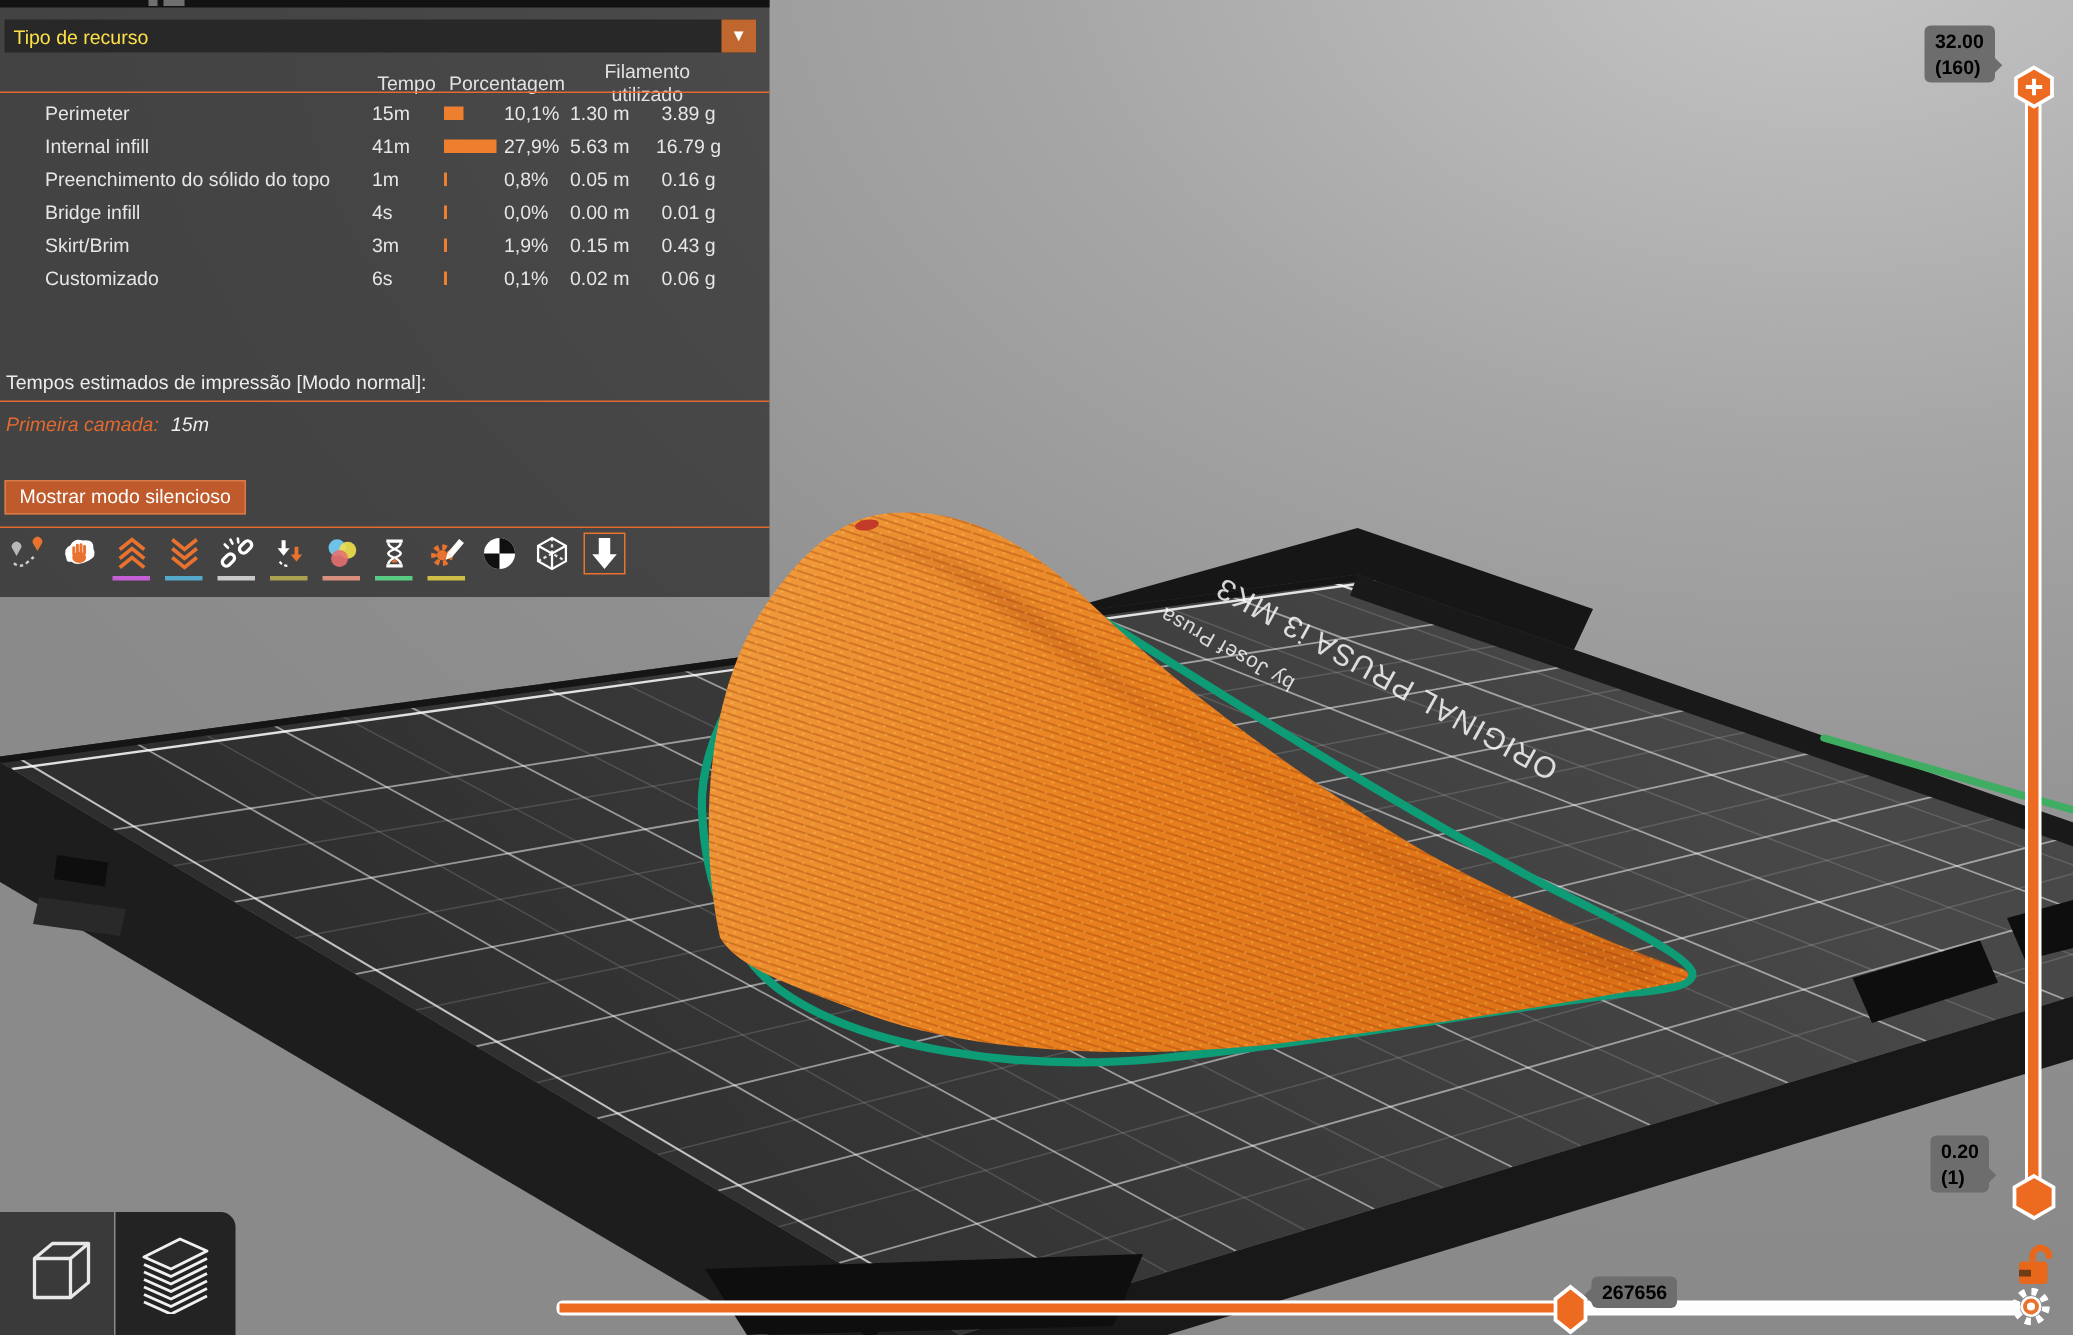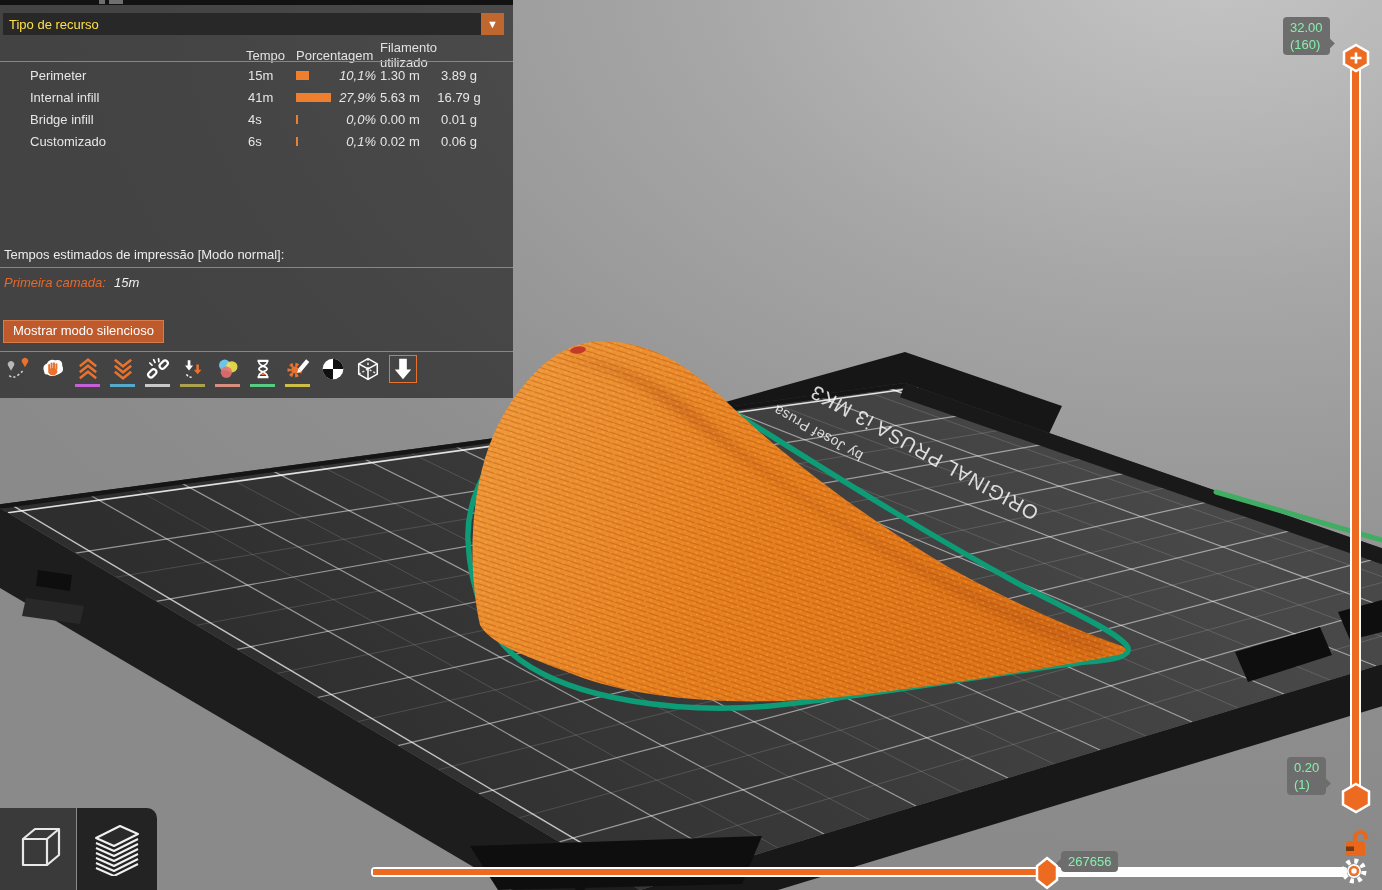--- a/index.html
+++ b/index.html
@@ -13,47 +13,47 @@
           background:rgba(22,22,22,0.62);color:#e6e6e6;font-size:13px;}
   #topstrip{position:absolute;left:0;top:0;width:513px;height:5px;background:#0c0c0c;}
   .frag{position:absolute;top:0;height:4px;background:#fff;}
   #dropdown{position:absolute;left:3px;top:13px;width:501px;height:22px;background:#282828;
             display:flex;align-items:center;}
   #dropdown .ddtext{padding-left:6px;color:#fde047;flex:1;}
   #dropdown .ddbtn{width:23px;height:22px;background:#c0662f;display:flex;align-items:center;justify-content:center;}
   #dropdown .ddbtn span{color:#fff;font-size:11px;line-height:1;}
   .lgrid{display:grid;grid-template-columns:26px 216px 50px 40px 44px 55px 48px;align-items:center;}
   #theader{position:absolute;left:4px;top:40px;width:505px;height:20px;color:#e2e2e2;}
-  #theader .h{text-align:left;}
+  #theader .h{text-align:center;}
   .divider{position:absolute;left:0;width:513px;height:0;border-top:1px solid #e2692f;}
   #rows{position:absolute;left:4px;top:64px;width:505px;}
   .frow{height:22px;}
   .swatch{width:16px;height:16px;}
   .time{padding-left:2px;}
   .barwrap{height:10px;display:flex;align-items:center;}
   .bar{height:9px;background:#ee7f2f;}
-  .pct{text-align:right;padding-right:4px;font-style:italic;}
+  .pct{text-align:left;padding-right:4px;}
   .fm{text-align:left;padding-right:6px;}
   .fg{text-align:center;}
   #est-title{position:absolute;left:4px;top:247px;color:#ececec;}
   .estrow{position:absolute;left:4px;width:400px;display:flex;font-style:italic;}
   .estlab{color:#e2692f;width:110px;}
   .estval{color:#f0f0f0;}
   #silent-btn{position:absolute;left:3px;top:320px;background:#be5a2b;border:1px solid #d87b4a;
               color:#fff;font-size:13px;font-family:"Liberation Sans",sans-serif;
               padding:2px 9px 4px 9px;cursor:pointer;}
   #toggles{position:absolute;left:4px;top:356px;display:flex;gap:8px;}
   .tg{width:27px;display:flex;flex-direction:column;align-items:center;}
   .tg .ic{width:26px;height:26px;display:flex;align-items:center;justify-content:center;}
   .tg.active .ic{outline:1.5px solid #e8722e;}
   .tg .under{width:25px;height:3px;margin-top:2px;}
 
   
-  .tooltip{position:absolute;background:#6d6d6d;color:#86efac;font-size:13px;line-height:17px;
-           padding:2px 7px;border-radius:4px;z-index:30;}
+  .tooltip{position:absolute;background:#6d6d6d;color:#000000;font-size:13px;line-height:17px;
+           padding:2px 7px;border-radius:4px;z-index:30;font-weight:bold;}
   .tooltip .tail{position:absolute;width:9px;height:9px;background:#6d6d6d;transform:rotate(45deg);}
   #vtrack{position:absolute;left:1350px;top:55px;width:7px;height:746px;background:#ed6b21;
           border:2.5px solid #fff;border-radius:4px;z-index:20;}
   .hexhandle{position:absolute;z-index:25;}
   #htrack{position:absolute;left:371px;top:867px;width:972px;height:6px;background:#fdfdfd;
           border:2.5px solid #fff;border-radius:4px;z-index:20;}
   #htrack .fill{position:absolute;left:0;top:0;height:6px;background:#ed6b21;}
   #lock-icon,#gear-icon{position:absolute;z-index:25;}
 
   
@@ -230,29 +230,51 @@
           <span class="lbl">Internal infill</span>
           <span class="time">41m</span>
           <span class="barwrap">
             <span class="bar" style="width: 35.154px;"></span>
           </span>
           <span class="pct">27,9%</span>
           <span class="fm">5.63 m</span>
           <span class="fg">16.79 g</span>
         </div>
         <div class="frow lgrid">
+          <span><span class="swatch" style="background: rgb(241, 67, 67);"></span></span>
+          <span class="lbl">Preenchimento do sólido do topo</span>
+          <span class="time">1m</span>
+          <span class="barwrap">
+            <span class="bar" style="width: 1.5px;"></span>
+          </span>
+          <span class="pct">0,8%</span>
+          <span class="fm">0.05 m</span>
+          <span class="fg">0.16 g</span>
+        </div>
+        <div class="frow lgrid">
           <span><span class="swatch" style="background: rgb(80, 130, 199);"></span></span>
           <span class="lbl">Bridge infill</span>
           <span class="time">4s</span>
           <span class="barwrap">
             <span class="bar" style="width: 1.5px;"></span>
           </span>
           <span class="pct">0,0%</span>
           <span class="fm">0.00 m</span>
           <span class="fg">0.01 g</span>
+        </div>
+        <div class="frow lgrid">
+          <span><span class="swatch" style="background: rgb(1, 152, 117);"></span></span>
+          <span class="lbl">Skirt/Brim</span>
+          <span class="time">3m</span>
+          <span class="barwrap">
+            <span class="bar" style="width: 2.394px;"></span>
+          </span>
+          <span class="pct">1,9%</span>
+          <span class="fm">0.15 m</span>
+          <span class="fg">0.43 g</span>
         </div>
         <div class="frow lgrid">
           <span><span class="swatch" style="background: rgb(102, 215, 148);"></span></span>
           <span class="lbl">Customizado</span>
           <span class="time">6s</span>
           <span class="barwrap">
             <span class="bar" style="width: 1.5px;"></span>
           </span>
           <span class="pct">0,1%</span>
           <span class="fm">0.02 m</span>

